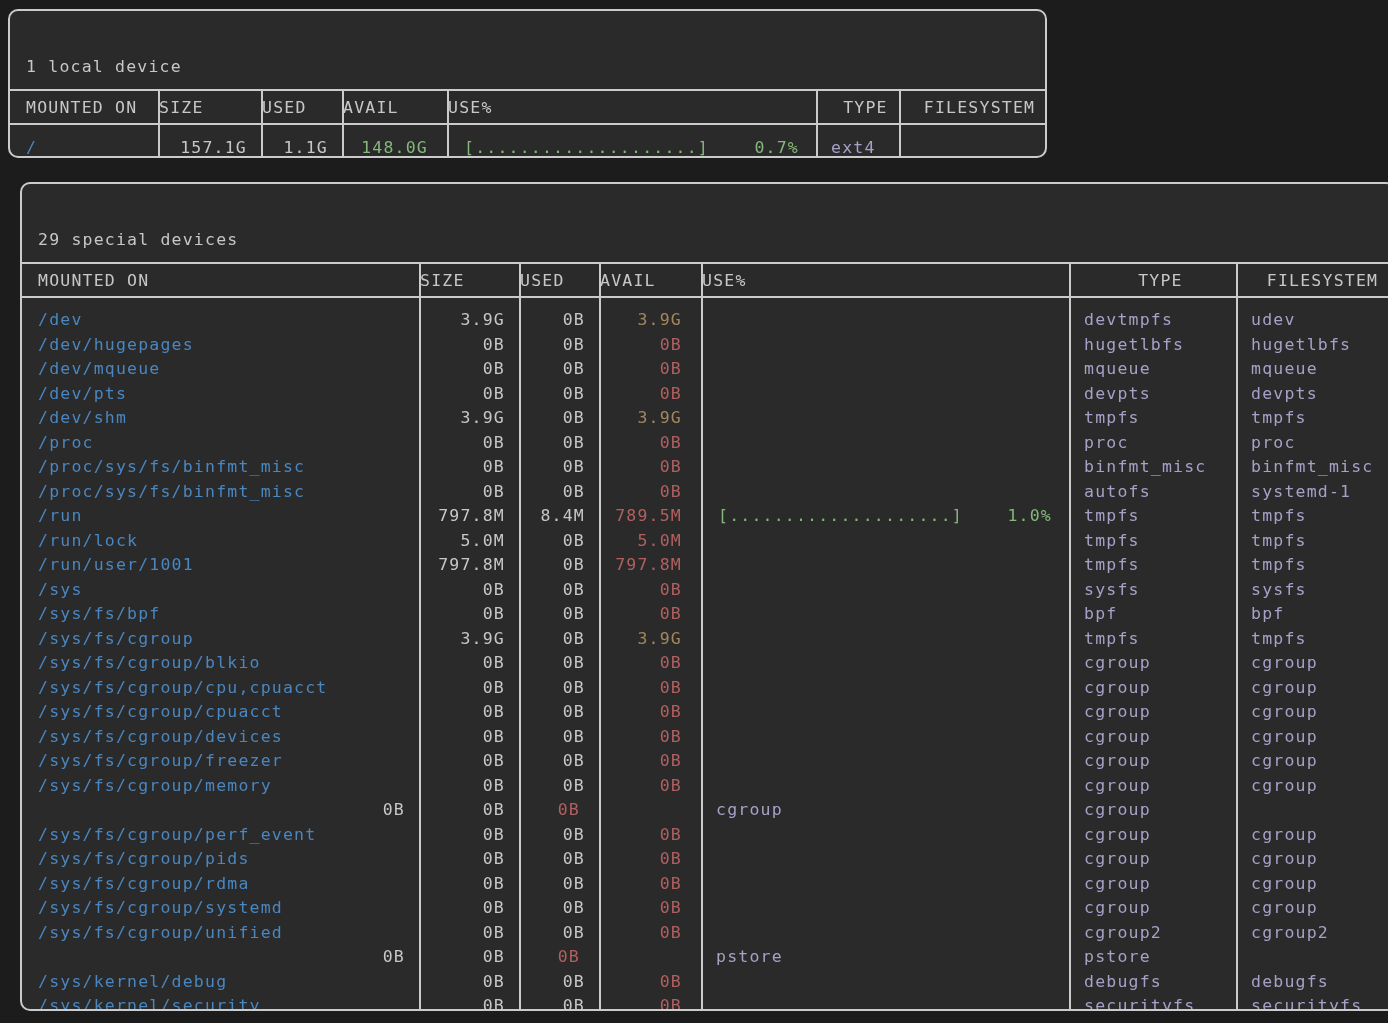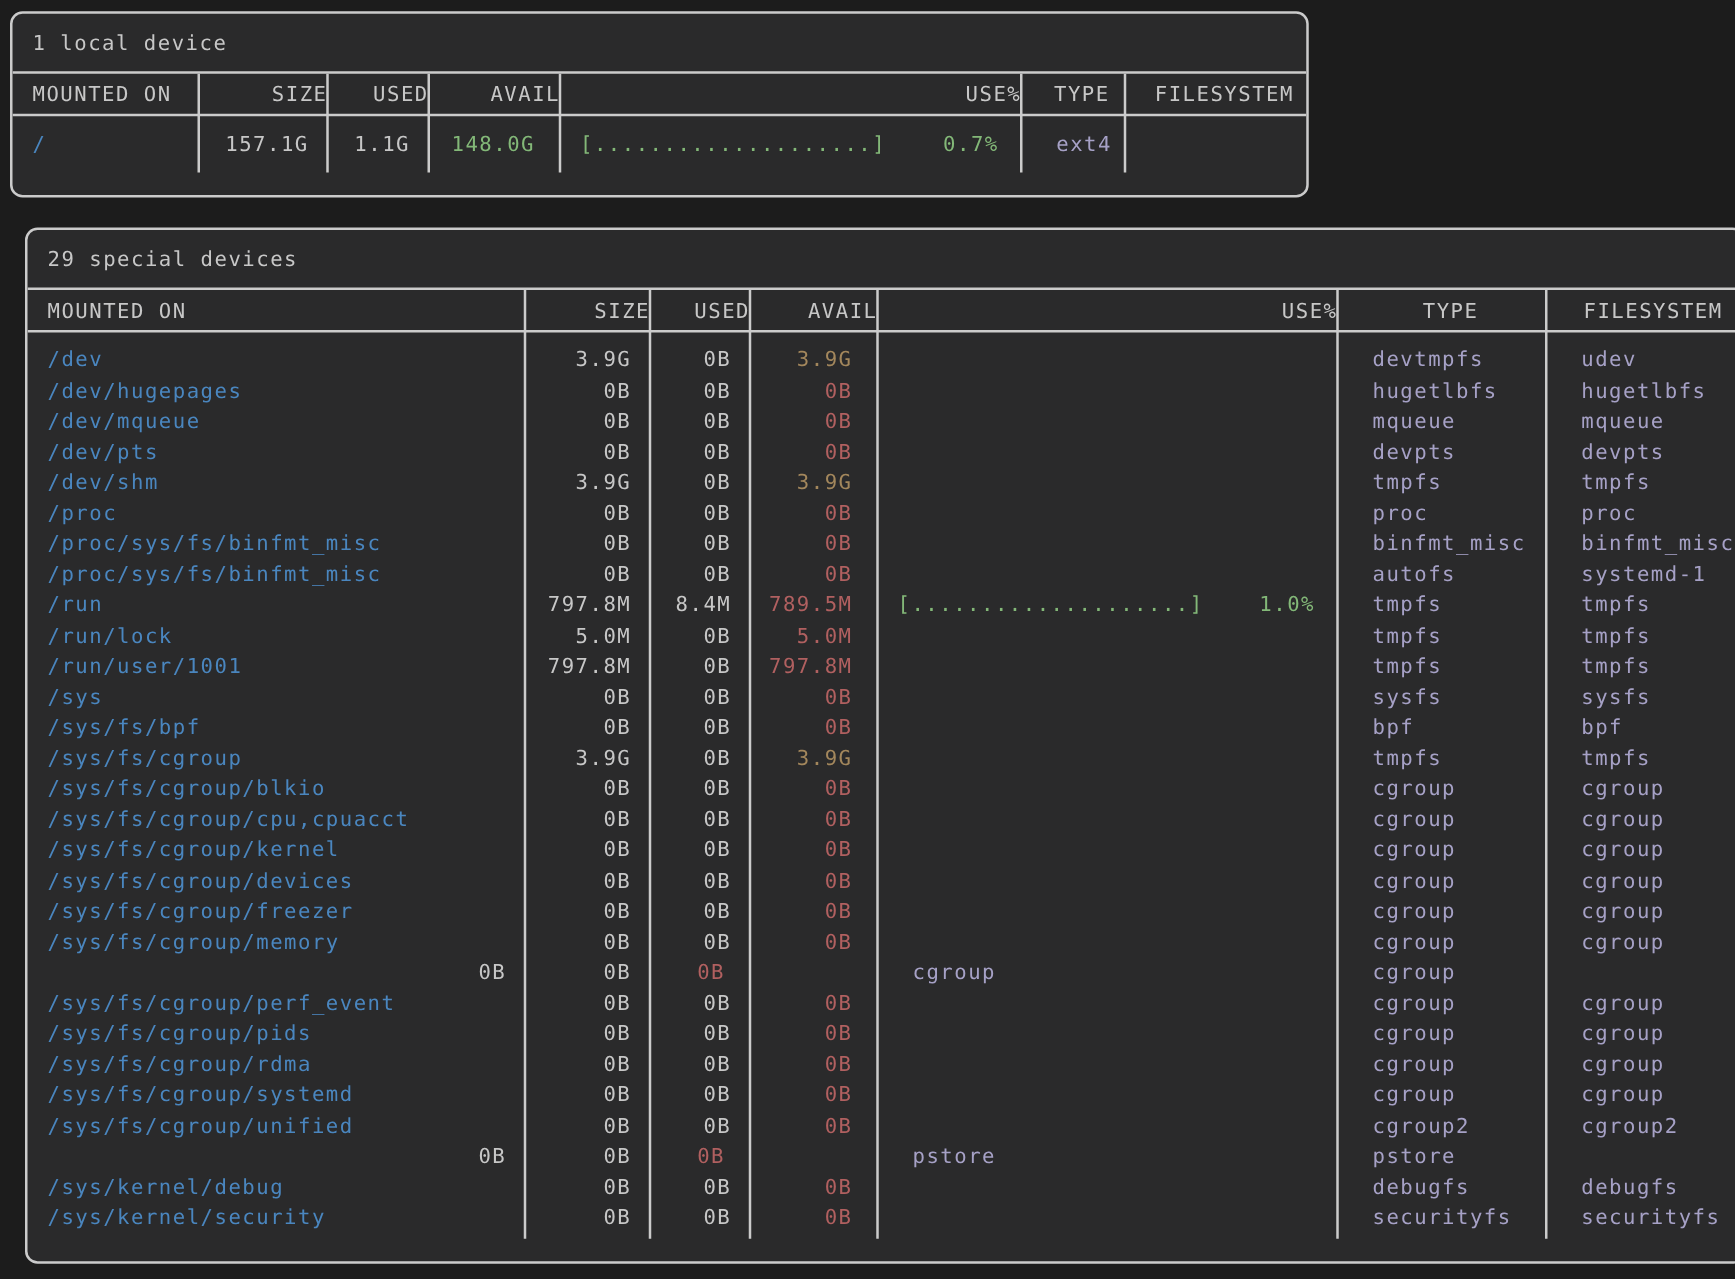--- a/index.html
+++ b/index.html
@@ -31,50 +31,51 @@
     overflow:hidden;
   }
   #panel-local{top:9px;left:8px;width:1039px;height:149px}
   #panel-special{top:182px;left:20px;width:1376px;height:829px}
   .title-row{
     height:48px;
     display:flex;align-items:center;
     padding-left:16px;
     border-bottom:2px solid var(--border);
     white-space:pre;
+    margin-top:32px;
   }
   .grid-section{position:relative}
   .grid{display:grid}
   .t1 .grid{grid-template-columns:149px 103px 81px 105px 369px 83px 1fr}
   .t2 .grid{grid-template-columns:398px 100px 80px 102px 368px 167px 1fr}
   .header-row{
     height:34px;
     border-bottom:2px solid var(--border);
     align-items:center;
   }
   .hcell{white-space:pre;overflow:hidden}
   .h-left{padding-left:16px;text-align:left}
   .h-left-sm{padding-left:14px;text-align:center}
-  .h-center{text-align:right}
+  .h-center{text-align:left}
   .rows{position:relative}
   .t1 .rows .row{height:45px;line-height:45px}
   .t2 .rows{padding:10px 0 4px}
   .t2 .rows .row{height:24.5px;line-height:24.5px}
   .cell{white-space:pre;overflow:hidden}
   .cell.mount{padding-left:16px;color:var(--blue)}
   .cell.num{text-align:right;padding-right:15px}
   .cell.num.avail-green{color:var(--green)}
   .cell.num.avail-yellow{color:var(--yellow)}
   .cell.num.avail-red{color:var(--red)}
   .cell.avail{padding-right:20px}
   .cell.usage{
     display:flex;justify-content:space-between;align-items:center;
     padding:0 18px 0 16px;color:var(--green);
   }
-  .cell.type{padding-left:28px;color:var(--purple)}
+  .cell.type{padding-left:14px;color:var(--purple)}
   .vlines div{
     position:absolute;top:0;bottom:0;width:2px;background:var(--border);
   }
   .t1 .vlines div:nth-child(1){left:148px}
   .t1 .vlines div:nth-child(2){left:251px}
   .t1 .vlines div:nth-child(3){left:332px}
   .t1 .vlines div:nth-child(4){left:437px}
   .t1 .vlines div:nth-child(5){left:806px}
   .t1 .vlines div:nth-child(6){left:889px}
   .t2 .vlines div:nth-child(1){left:397px}
@@ -271,21 +272,21 @@
         <div class="row grid">
           <div class="cell mount">/sys/fs/cgroup/cpu,cpuacct</div>
           <div class="cell num">0B</div>
           <div class="cell num">0B</div>
           <div class="cell num avail avail-red">0B</div>
           <div class="cell usage"></div>
           <div class="cell type">cgroup</div>
           <div class="cell type">cgroup</div>
         </div>
         <div class="row grid">
-          <div class="cell mount">/sys/fs/cgroup/kernel</div>
+          <div class="cell mount">/sys/fs/cgroup/cpuacct</div>
           <div class="cell num">0B</div>
           <div class="cell num">0B</div>
           <div class="cell num avail avail-red">0B</div>
           <div class="cell usage"></div>
           <div class="cell type">cgroup</div>
           <div class="cell type">cgroup</div>
         </div>
         <div class="row grid">
           <div class="cell mount">/sys/fs/cgroup/devices</div>
           <div class="cell num">0B</div>

